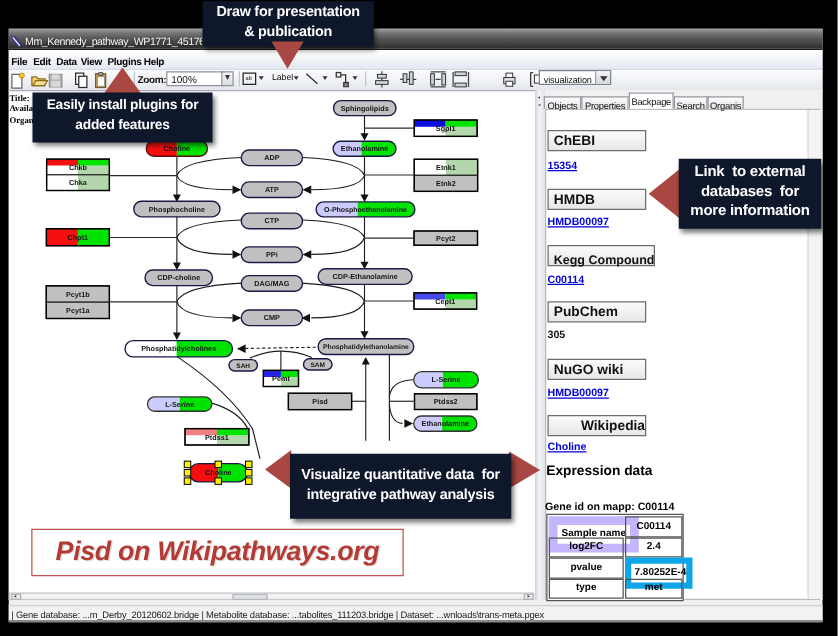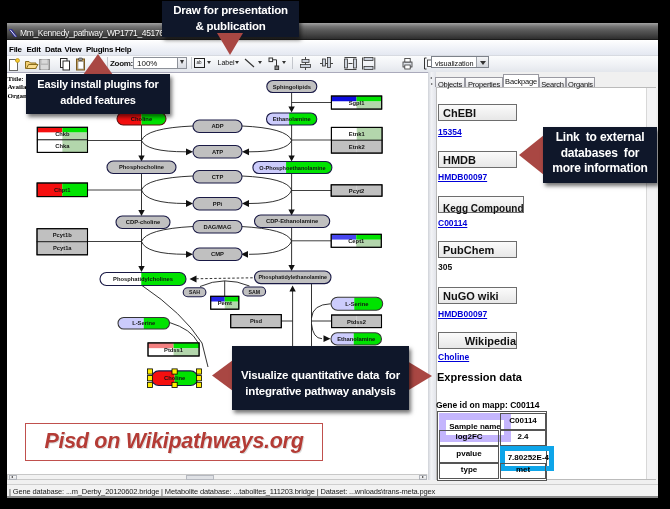--- a/index.html
+++ b/index.html
@@ -540,15 +540,15 @@
 <svg class="abs" style="left:518px;top:135px;" width="27" height="41">
     <polygon points="26,0 26,40 1,20" fill="#a94743"></polygon>
   </svg>
 <div class="co" style="left:543px;top:127px;width:114px;height:53px;padding-top:3px;font-size:12px;line-height:15.5px;">Link&nbsp; to external<br>databases&nbsp; for<br>more information</div>
 <svg class="abs" style="left:211px;top:360px;" width="23" height="32">
     <polygon points="22,0 22,31 1,15.5" fill="#a94743"></polygon>
   </svg>
 <svg class="abs" style="left:407px;top:361px;" width="27" height="31">
     <polygon points="0,0 0,30 25,15" fill="#a94743"></polygon>
   </svg>
-<div class="co" style="left:232px;top:346px;width:177px;height:42px;padding-top:22px;">Visualize quantitative data&nbsp; for<br>integrative pathway analysis</div>
+<div class="co" style="left:232px;top:363px;width:177px;height:42px;padding-top:10px;">Visualize quantitative data&nbsp; for<br>integrative pathway analysis</div>
 <div class="abs" style="left:25px;top:423px;width:298px;height:38px;background:#fff;border:1.5px solid #c0504d;box-sizing:border-box;"></div>
 <div class="abs" style="left:25px;top:429px;width:298px;text-align:center;font-size:21.5px;font-weight:bold;font-style:italic;color:#b43b35;white-space:nowrap;text-shadow:1px 1px 0 #dcdcdc;letter-spacing:-0.3px;">Pisd on Wikipathways.org</div>
 
 </body></html>

